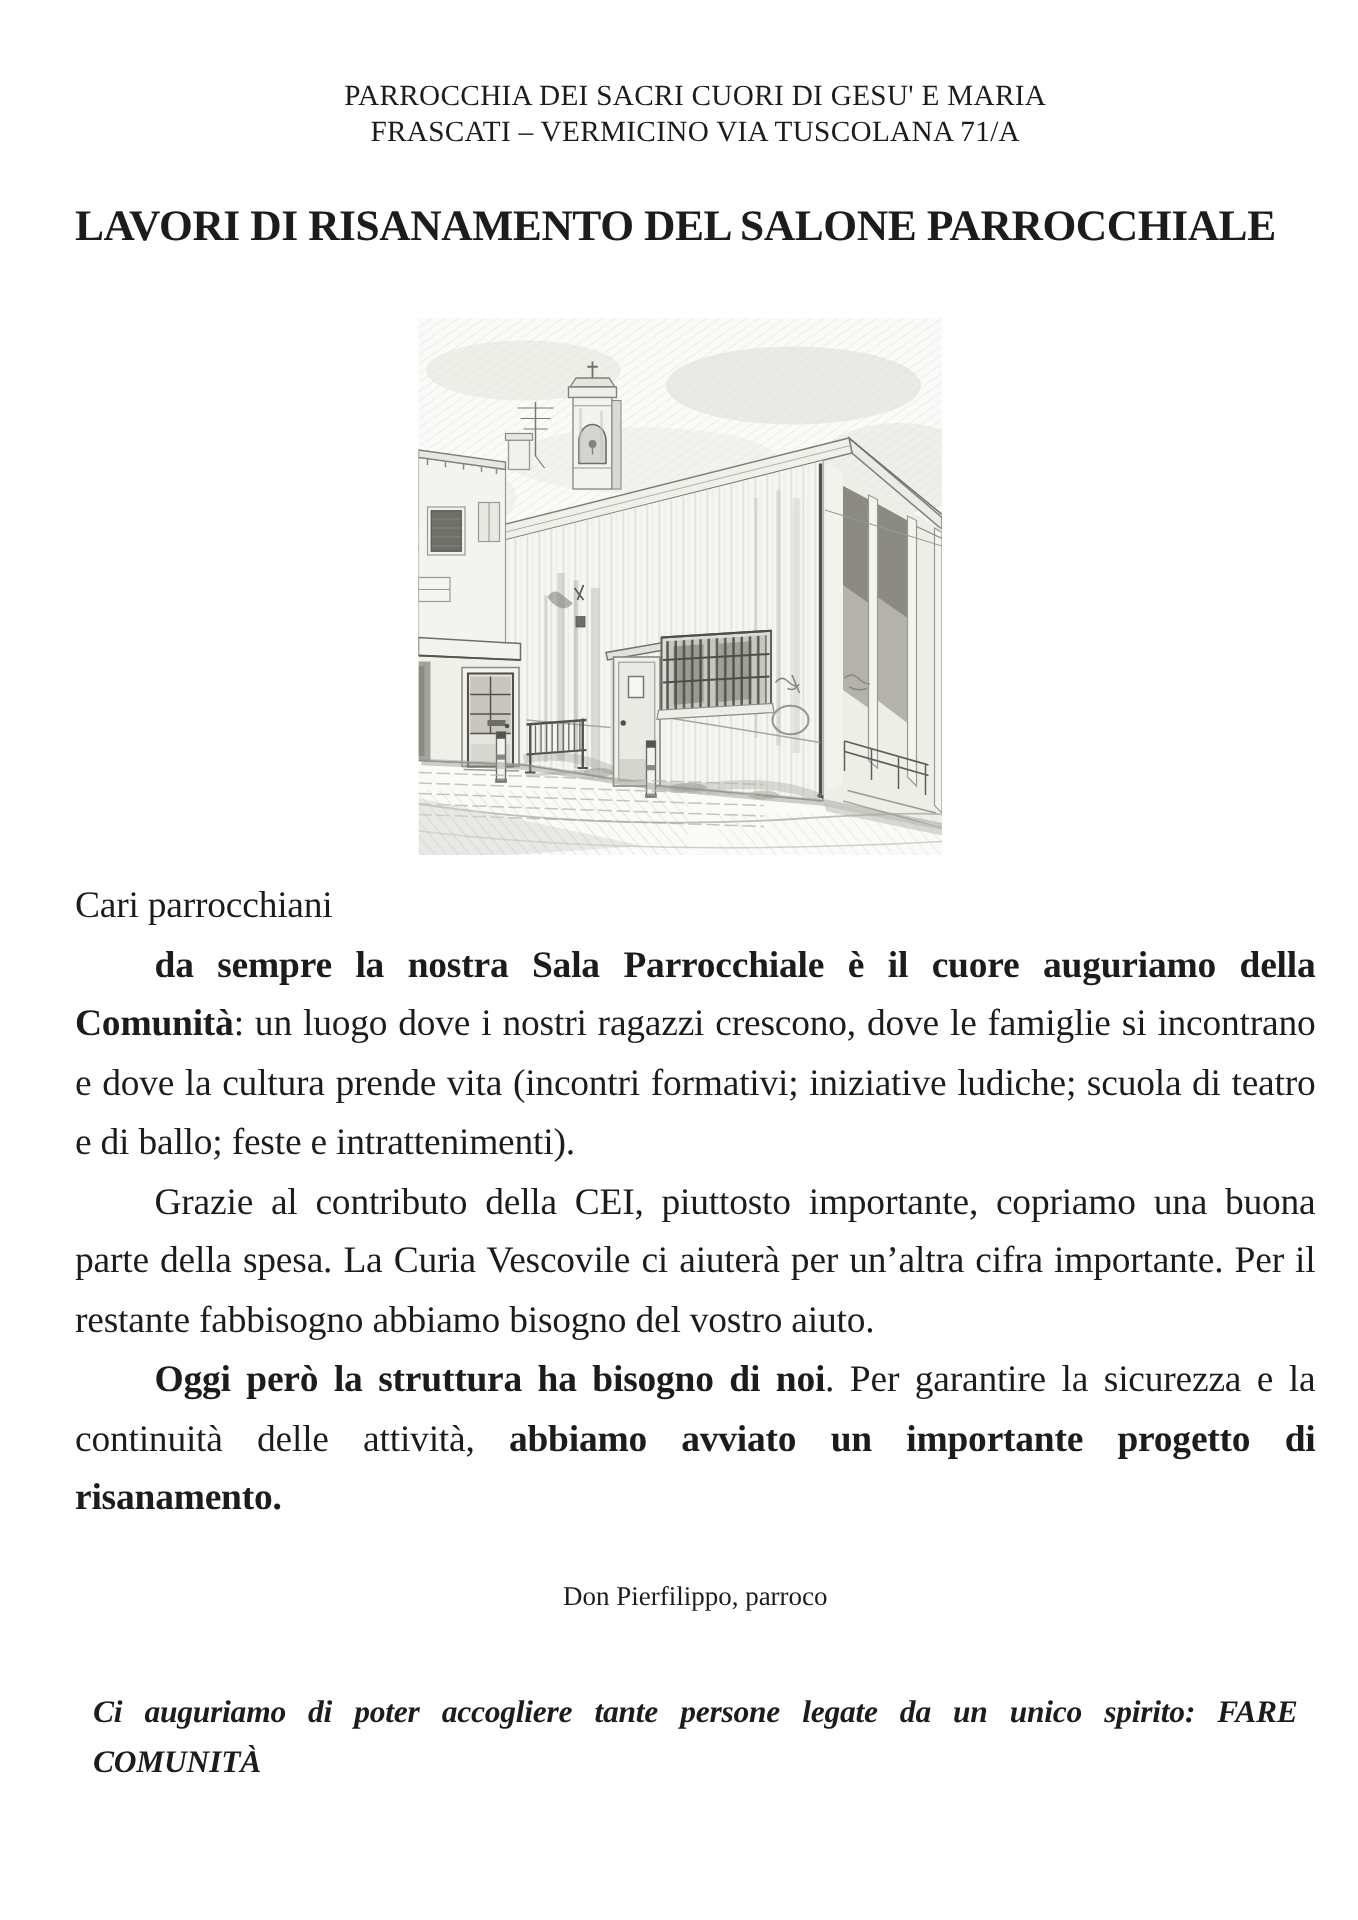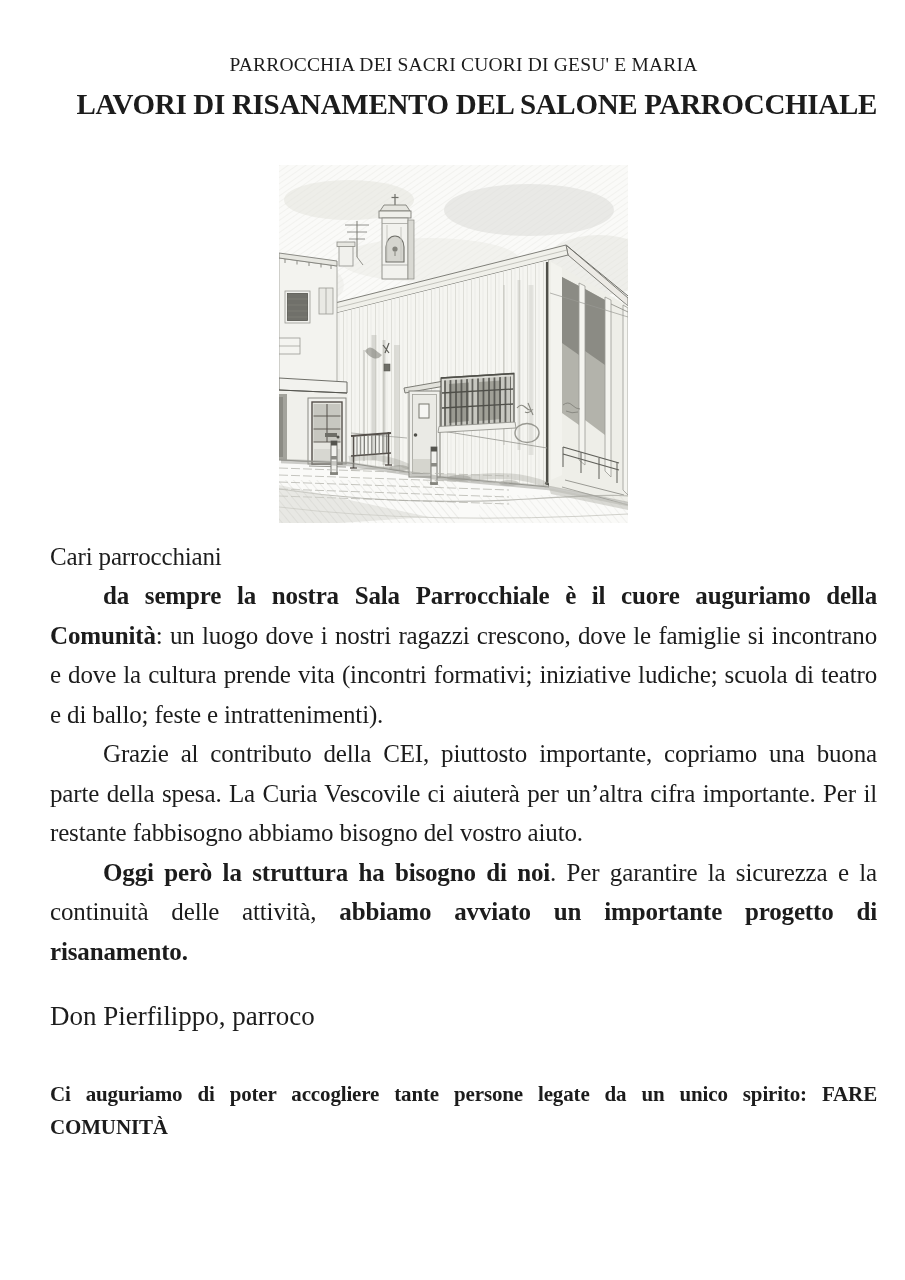--- a/index.html
+++ b/index.html
@@ -8,22 +8,22 @@
     background: #ffffff;
     font-family: "Liberation Serif", "DejaVu Serif", serif;
     color: #1c1c1c;
     overflow: hidden;
   }
   .page { padding: 53px 28px 0 50px; }
 
   .letterhead { text-align: center; font-size: 19.5px; line-height: 23.5px; letter-spacing: .2px; }
 
   .doc-title {
-    margin: 10px 0 0 0;
-    text-align: right;
+    margin: 34px 0 0 0;
+    text-align: left;
     font-size: 29px; line-height: 34px;
     font-weight: bold; letter-spacing: -0.3px;
     white-space: nowrap;
   }
 
   figure.sketch {
     margin: 44px 0 0 229px;
     width: 349px; height: 358px;
     background: #fbfbf9;
   }
@@ -34,39 +34,40 @@
     font-size: 25px; line-height: 39.5px;
     letter-spacing: -0.15px;
     text-align: justify;
   }
   .letter-body p { margin: 0; }
   .letter-body p.indent { text-indent: 53px; }
   .b { font-weight: bold; }
 
   .signature {
     margin-top: 26px;
-    font-size: 27px; line-height: 39.5px;
-    text-align: left;
+    font-size: 18px; line-height: 39.5px;
+    text-align: center;
   }
 
   .closing {
     margin-top: 41px;
     font-size: 21px; line-height: 33px;
     letter-spacing: -0.15px;
     text-align: justify; font-weight: bold;
   }
-  .closing p { margin: 0; }
+  .closing p { margin: 12px; font-style: italic; }
 </style>
 </head>
 <body>
 
 <div class="page">
 
   <div class="letterhead">
     <div>PARROCCHIA DEI SACRI CUORI DI GESU' E MARIA</div>
+    <div>FRASCATI – VERMICINO VIA TUSCOLANA 71/A</div>
   </div>
 
   <h1 class="doc-title">LAVORI DI RISANAMENTO DEL SALONE PARROCCHIALE</h1>
 
   <figure class="sketch" aria-label="Pencil sketch of the parish hall: a weathered prefab building with corrugated walls, a small bell tower with cross, entrance door, barred window, crowd barrier and bollards in front, with a two-storey house at the left.">
     <svg viewBox="0 0 349 358" xmlns="http://www.w3.org/2000/svg">
       <defs>
         <pattern id="hatchA" width="5" height="5" patternUnits="userSpaceOnUse" patternTransform="rotate(55)">
           <line x1="0" y1="0" x2="0" y2="5" stroke="#cfcfc9" stroke-width="0.8"></line>
         </pattern>

